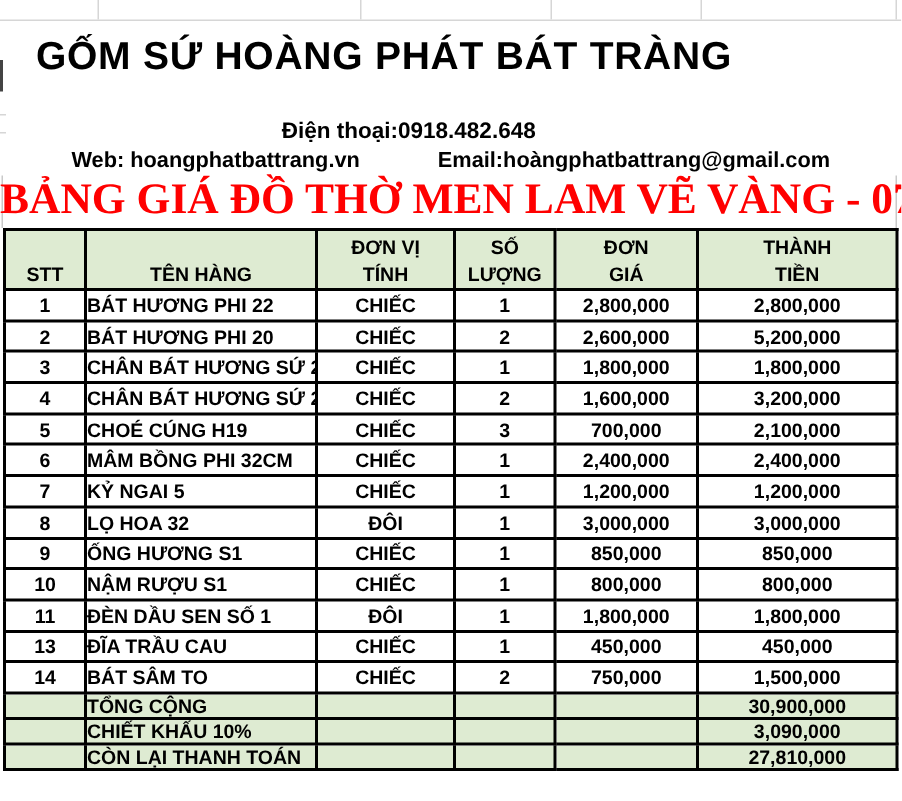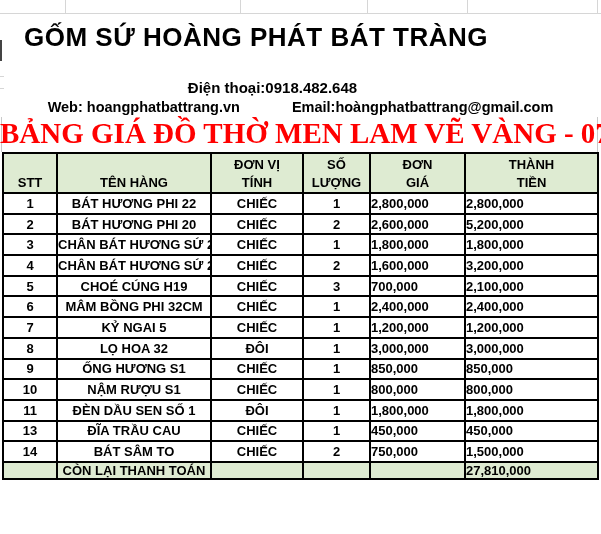--- a/index.html
+++ b/index.html
@@ -51,22 +51,22 @@
     border:2px solid #000; font-weight:bold; font-size:13px;
     overflow:hidden; white-space:nowrap; padding:0;
   }
   thead tr { height:40px; }
   thead th { background:var(--green); vertical-align:bottom; text-align:center; padding-bottom:2px; }
   thead th span { display:block; line-height:18px; }
   tbody.data tr { height:20.7px; }
   tbody.sum  tr { height:17px; }
   tbody.sum  td { background:var(--green); }
   td.c { text-align:center; }
-  td.l { text-align:center; padding-left:4px; }
-  td.r { text-align:left; padding-right:7px; }
+  td.l { text-align:left; padding-left:4px; }
+  td.r { text-align:center; padding-right:7px; }
 </style>
 </head>
 <body>
 
 <div class="page">
 
   <div class="gl gl-h"></div>
   <div class="gl gl-v gl-v1"></div>
   <div class="gl gl-v gl-v2"></div>
   <div class="gl gl-v gl-v3"></div>
@@ -225,20 +225,36 @@
           <td class="l">BÁT SÂM TO</td>
           <td class="c">CHIẾC</td>
           <td class="c">2</td>
           <td class="r">750,000</td>
           <td class="r">1,500,000</td>
         </tr>
     </tbody>
     <tbody class="sum">
       <tr>
           <td></td>
+          <td class="l">TỔNG CỘNG</td>
+          <td></td>
+          <td></td>
+          <td></td>
+          <td class="r">30,900,000</td>
+        </tr>
+      <tr>
+          <td></td>
+          <td class="l">CHIẾT KHẤU 10%</td>
+          <td></td>
+          <td></td>
+          <td></td>
+          <td class="r">3,090,000</td>
+        </tr>
+      <tr>
+          <td></td>
           <td class="l">CÒN LẠI THANH TOÁN</td>
           <td></td>
           <td></td>
           <td></td>
           <td class="r">27,810,000</td>
         </tr>
     </tbody>
   </table>
 </div>
 

